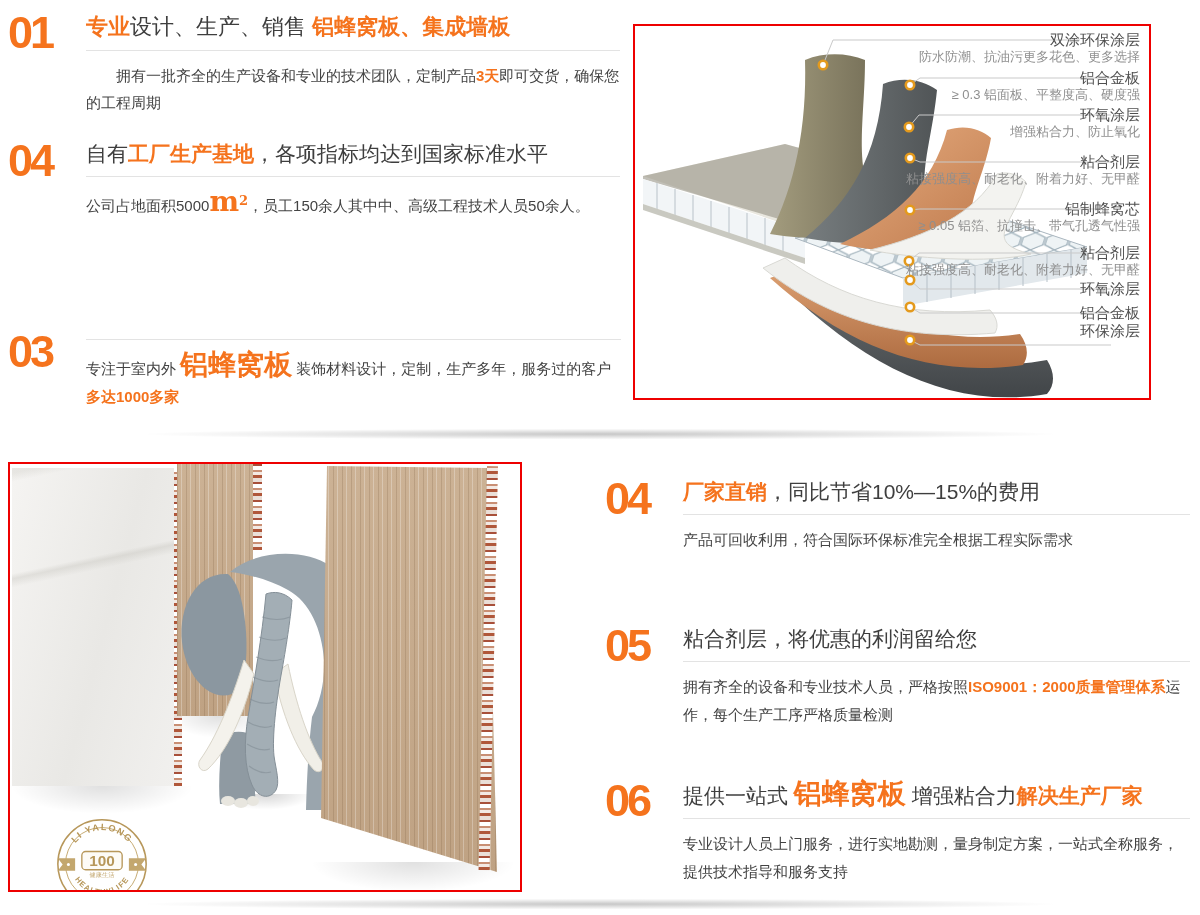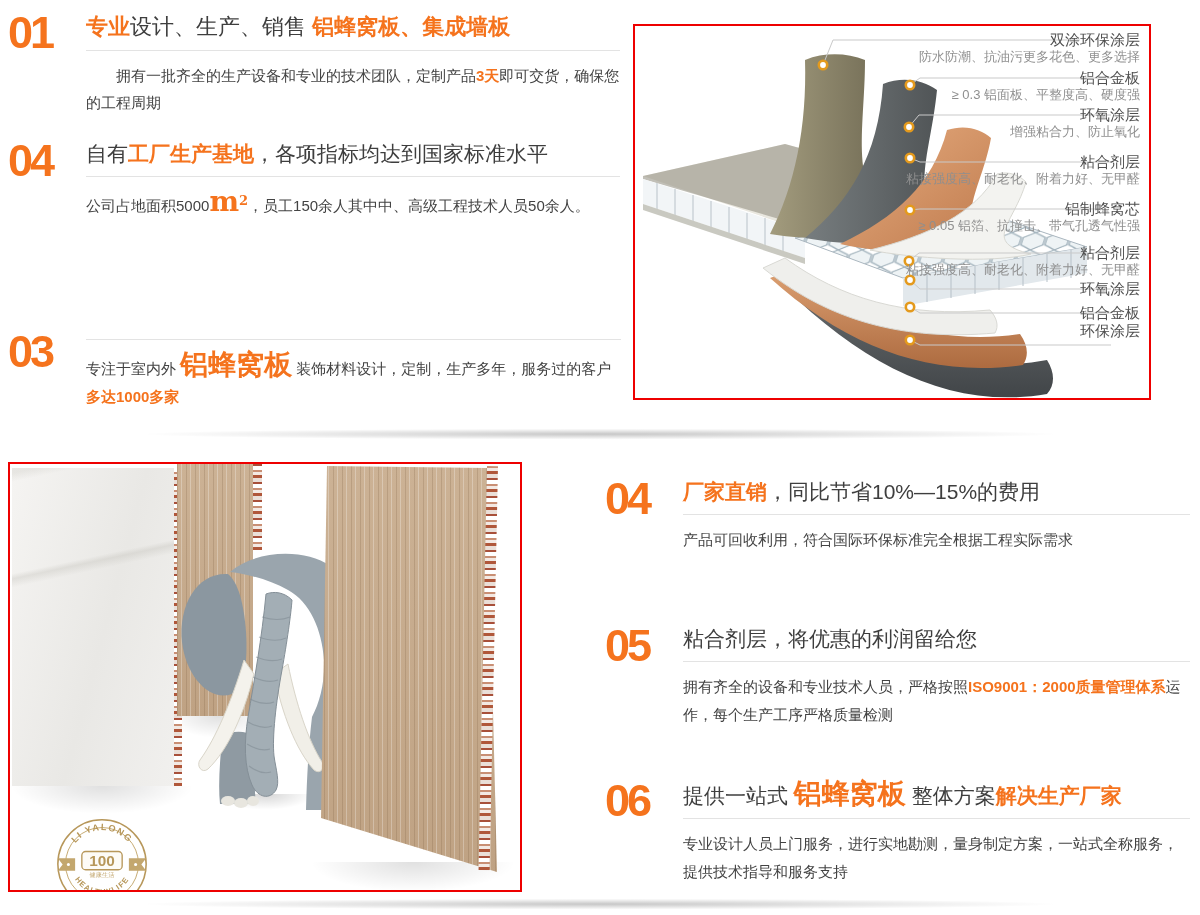--- a/index.html
+++ b/index.html
@@ -331,19 +331,19 @@
     <div class="fc">
       <h3><span>粘合剂层，将优惠的利润留给您</span></h3>
       <div class="fdiv"></div>
       <p><span>拥有齐全的设备和专业技术人员，严格按照</span><span class="o">ISO9001：2000质量管理体系</span><span>运作，每个生产工序严格质量检测</span></p>
     </div>
   </div>
 
   <div class="feature f6">
     <div class="num">06</div>
     <div class="fc">
-      <h3><span>提供一站式 </span><span class="obig">铝蜂窝板</span><span> 整体方案</span><span class="o">解决生产厂家</span></h3>
+      <h3><span>提供一站式 </span><span class="obig">铝蜂窝板</span><span> 增强粘合力</span><span class="o">解决生产厂家</span></h3>
       <div class="fdiv"></div>
       <p><span>专业设计人员上门服务，进行实地勘测，量身制定方案，一站式全称服务，提供技术指导和服务支持</span></p>
     </div>
   </div>
 
 </div>
 
 </body></html>

